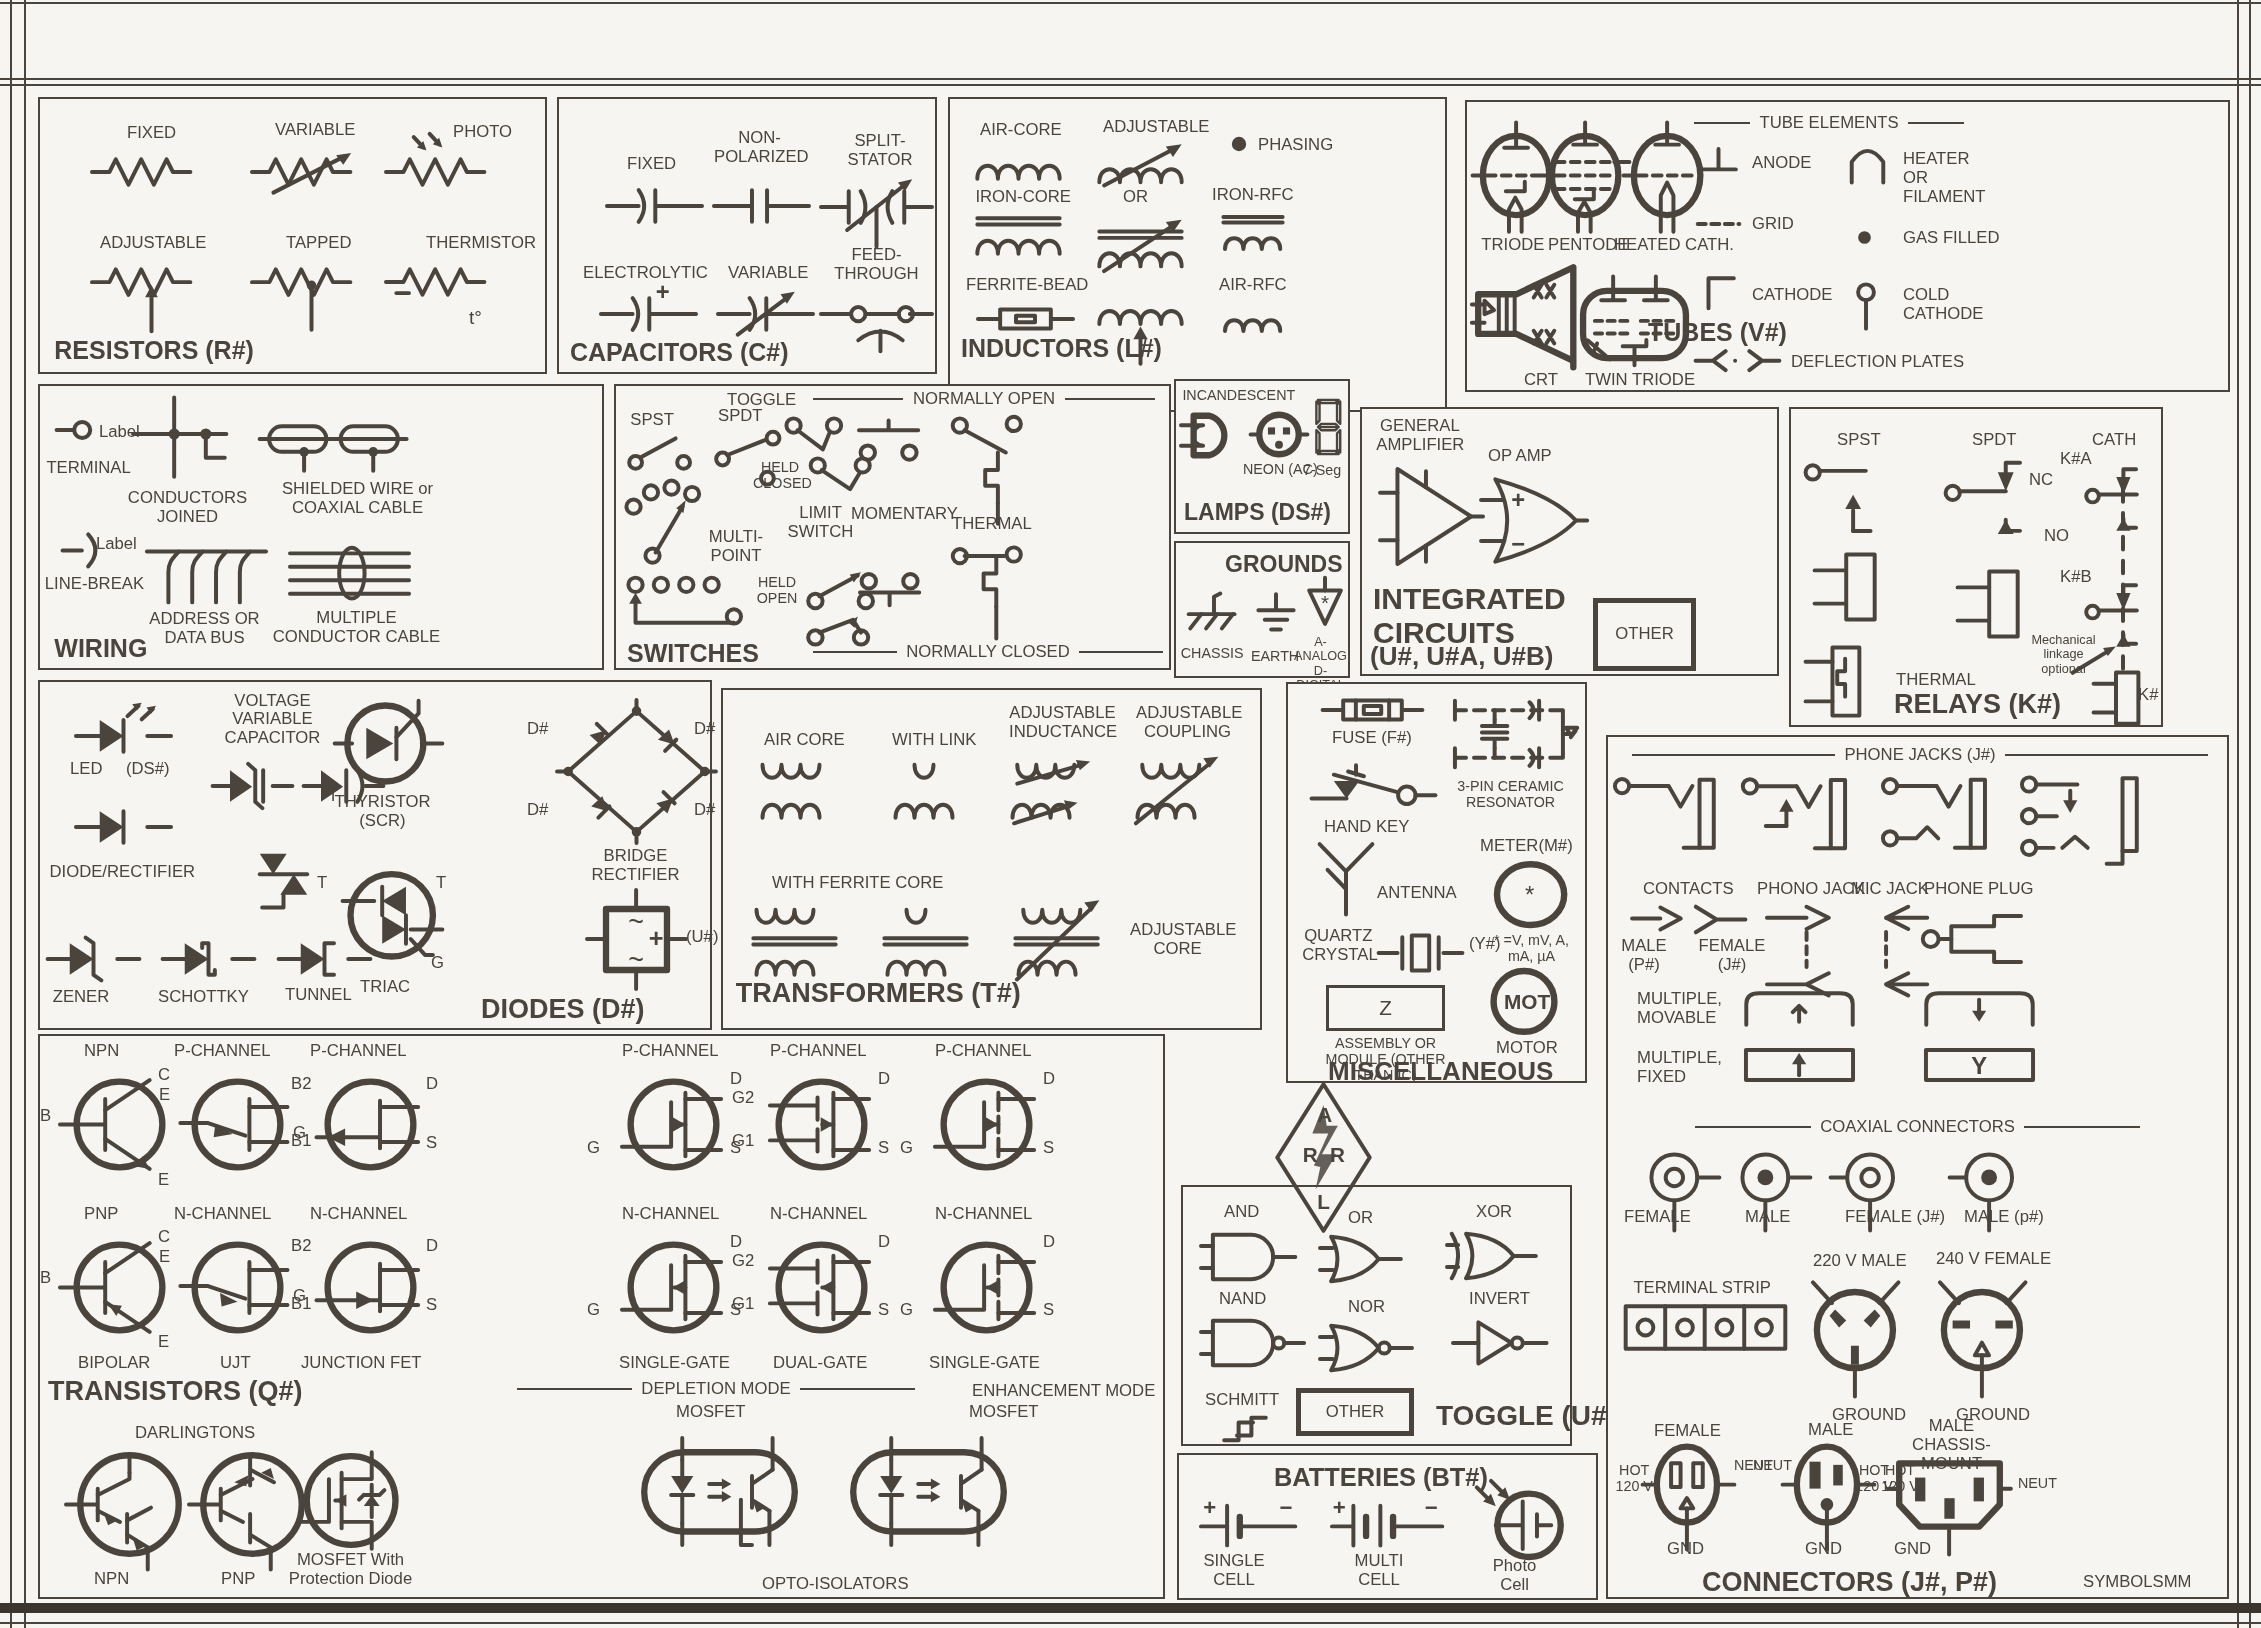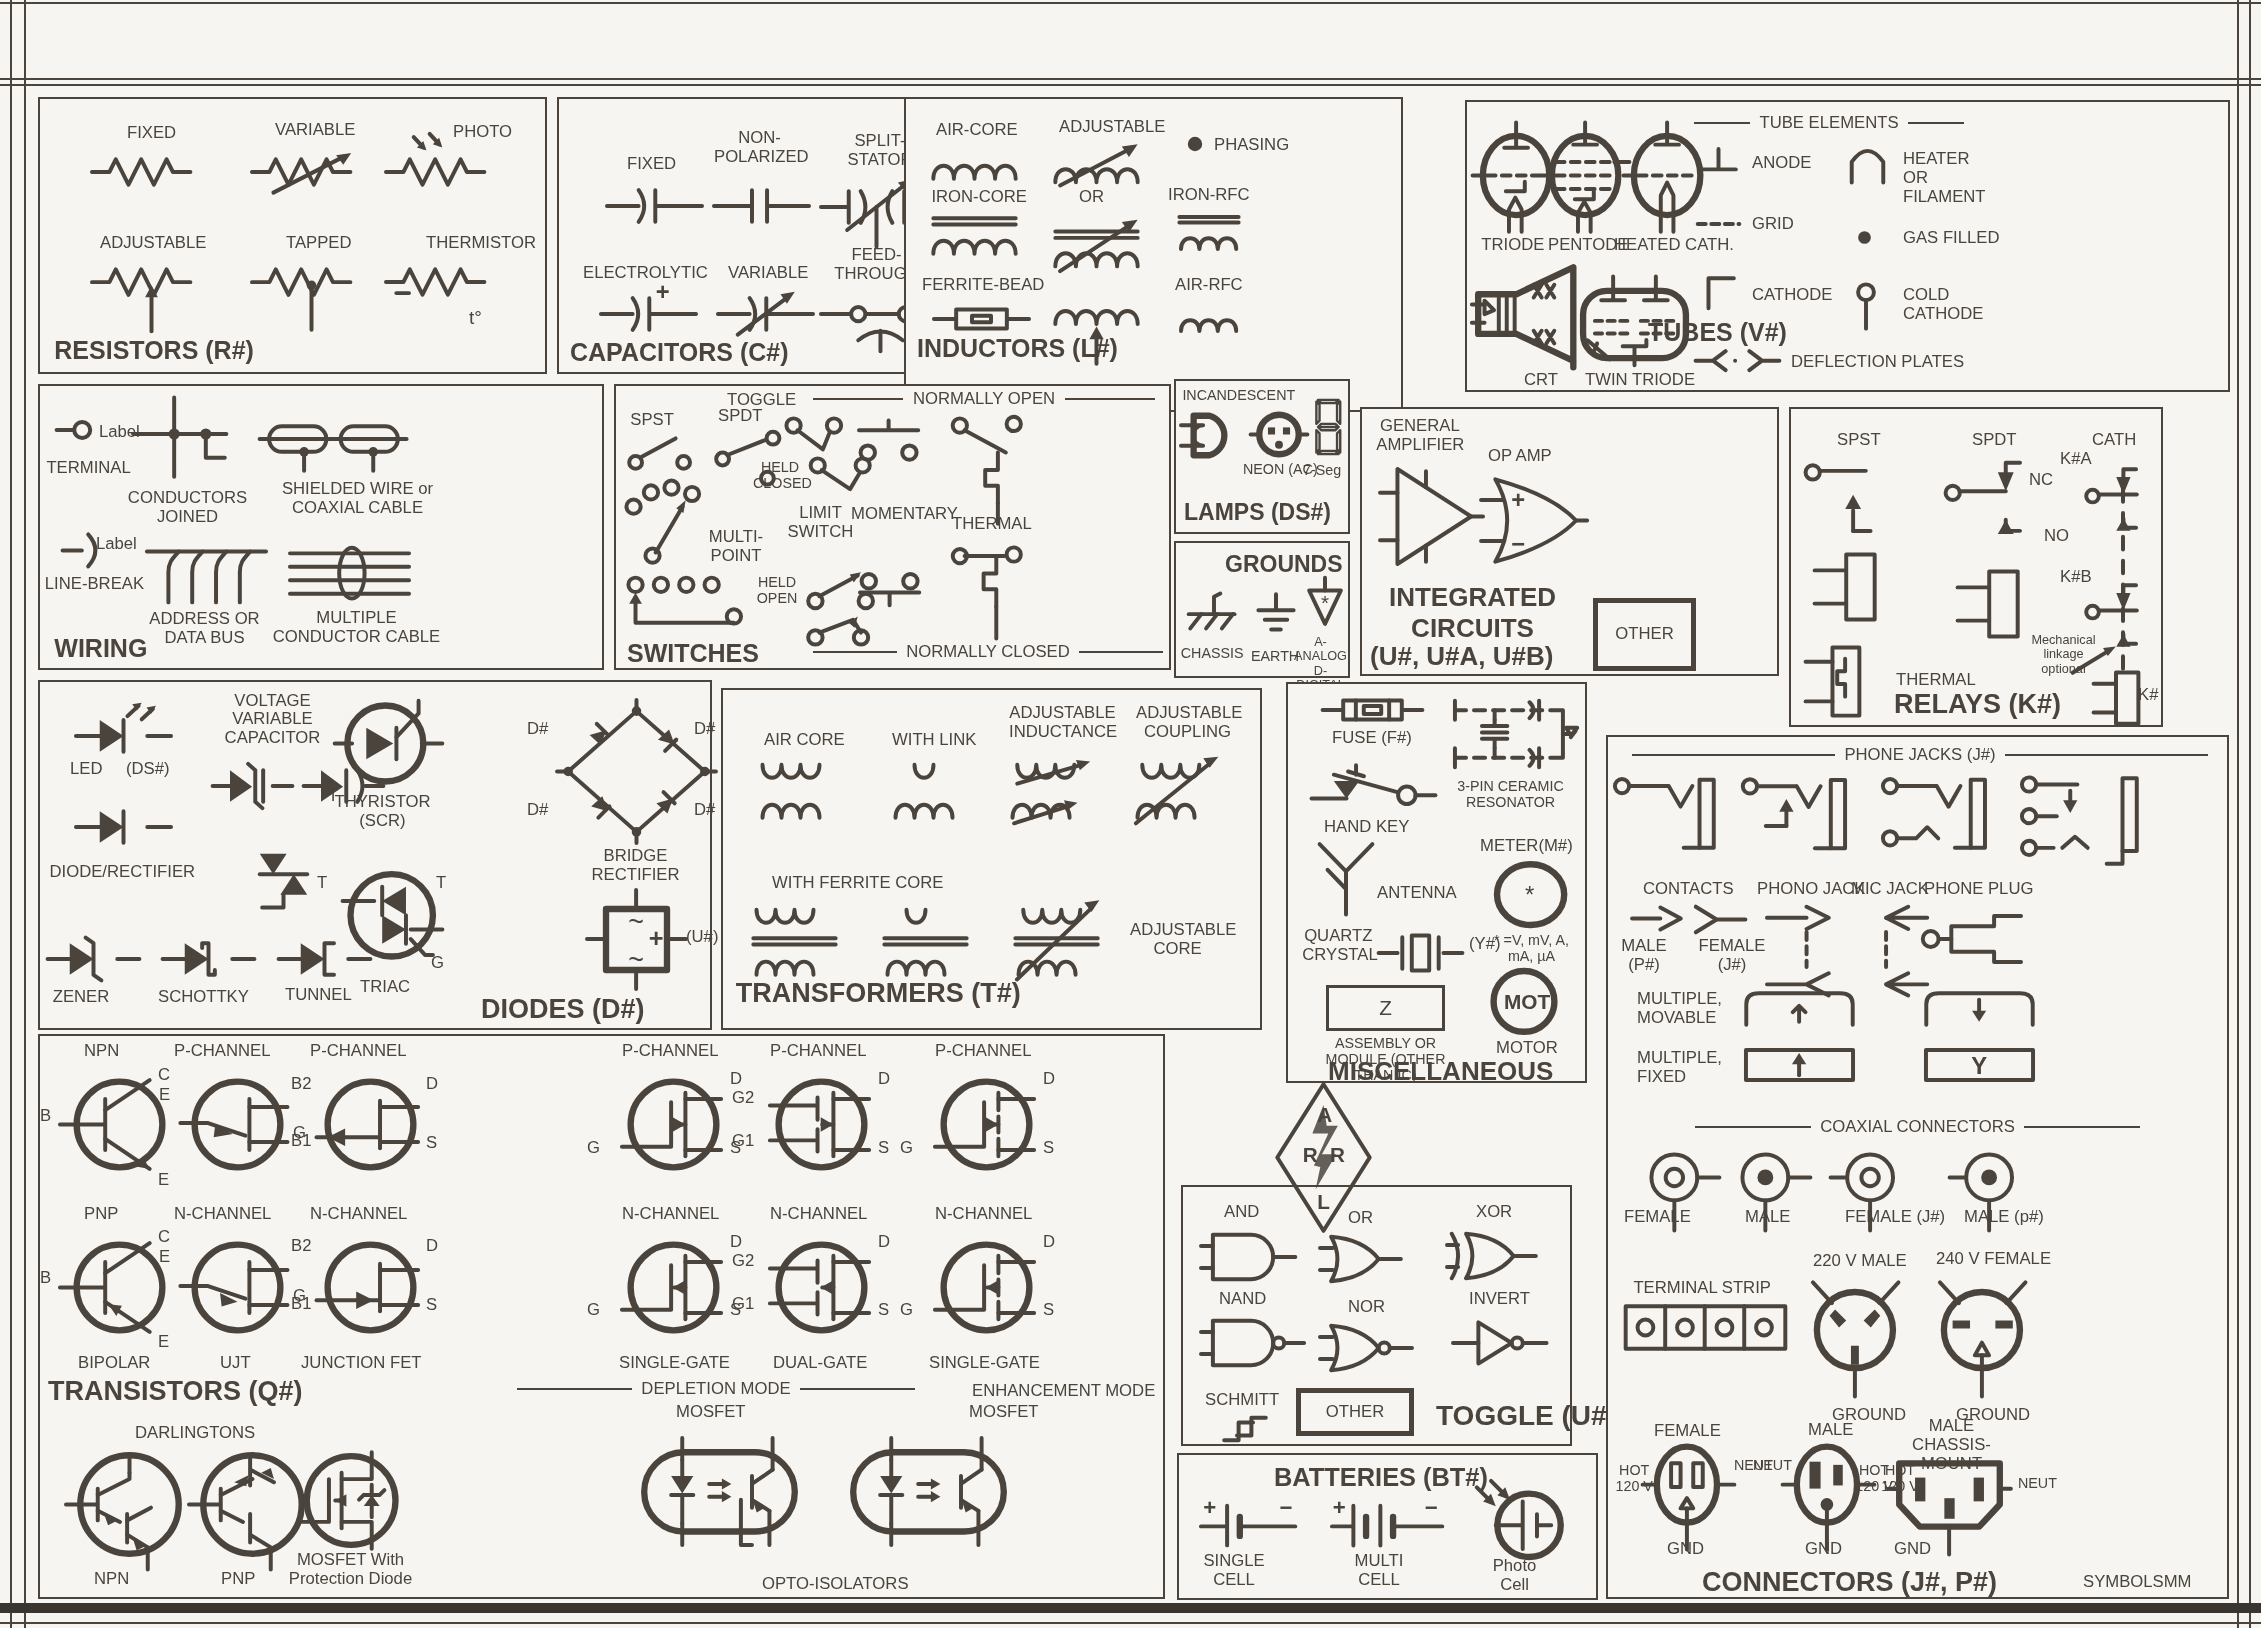--- a/index.html
+++ b/index.html
@@ -110,21 +110,21 @@
     <span class="al l" style="left:274px;top:147px;width:87px">FEED-THROUGH</span>
     <svg class="s" style="position:absolute;left:258px;top:195px" width="119" height="60" viewBox="0 0 150 75">
         <path d="M5 25h38M63 25h40M117 25h28"></path>
         <circle cx="52" cy="25" r="9"></circle>
         <circle cx="112" cy="25" r="9"></circle>
         <path d="M52 58q28-22 56 0M80 46v26"></path>
       </svg>
     <span class="bt" style="left:11px;top:239px">CAPACITORS (C#)</span>
   </div>
 
-  <div class="box" style="left:904px;top:97px;width:499px;height:315px">
+  <div class="box" style="left:948px;top:97px;width:499px;height:315px">
     <span class="al l" style="left:30px;top:22px">AIR-CORE</span>
     <svg class="s" style="position:absolute;left:20.7px;top:48px" width="95" height="36" viewBox="0 0 120 45">
         <path d="M8 40c0-22 26-22 26 0c0-22 26-22 26 0c0-22 26-22 26 0c0-22 26-22 26 0"></path>
       </svg>
     <span class="al l" style="left:153px;top:19px">ADJUSTABLE</span>
     <svg class="s" style="position:absolute;left:143px;top:45px" width="95" height="44" viewBox="0 0 120 55">
         <path d="M8 48c0-22 26-22 26 0c0-22 26-22 26 0c0-22 26-22 26 0c0-22 26-22 26 0"></path>
         <path d="M14 52L102 6"></path>
         <path class="f" d="M112 0l-20 3 9 13z"></path>
       </svg>
@@ -433,21 +433,21 @@
         <path d="M0 35h22M0 95h22M115 65h15"></path>
         <path d="M58 28V8M58 102v20"></path>
       </svg>
     <span class="al l" style="left:126px;top:38px;white-space:nowrap">OP  AMP</span>
     <svg class="s" style="position:absolute;left:119px;top:64px" width="107" height="95" viewBox="0 0 135 120">
         <path d="M18 8q30 52 0 104Q90 92 120 60 90 28 18 8z"></path>
         <path d="M0 34h28M0 86h28M120 60h14"></path>
         <text x="38" y="44" font-size="30" font-weight="bold">+</text>
         <text x="38" y="100" font-size="30" font-weight="bold">−</text>
       </svg>
-    <span class="bt al" style="left:11px;top:173px;font-size:26px;width:199px;white-space:normal;text-align:center">INTEGRATED CIRCUITS</span>
+    <span class="bt al" style="left:11px;top:173px;font-size:30px;width:199px;white-space:normal;text-align:left">INTEGRATED CIRCUITS</span>
     <span class="bt al" style="left:8px;top:232px;font-size:26px">(U#, U#A, U#B)</span>
     <div class="al" style="left:231px;top:189px;width:103px;height:73px;border:5.6px solid var(--ink);display:flex;align-items:center;justify-content:center">
         <span class="l">OTHER</span>
       </div>
   </div>
 
   <div class="box" style="left:1789px;top:407px;width:374px;height:320px">
     <span class="al l" style="left:46px;top:22px">SPST</span>
     <span class="al l" style="left:181px;top:22px">SPDT</span>
     <span class="al l" style="left:301px;top:22px">CATH</span>

